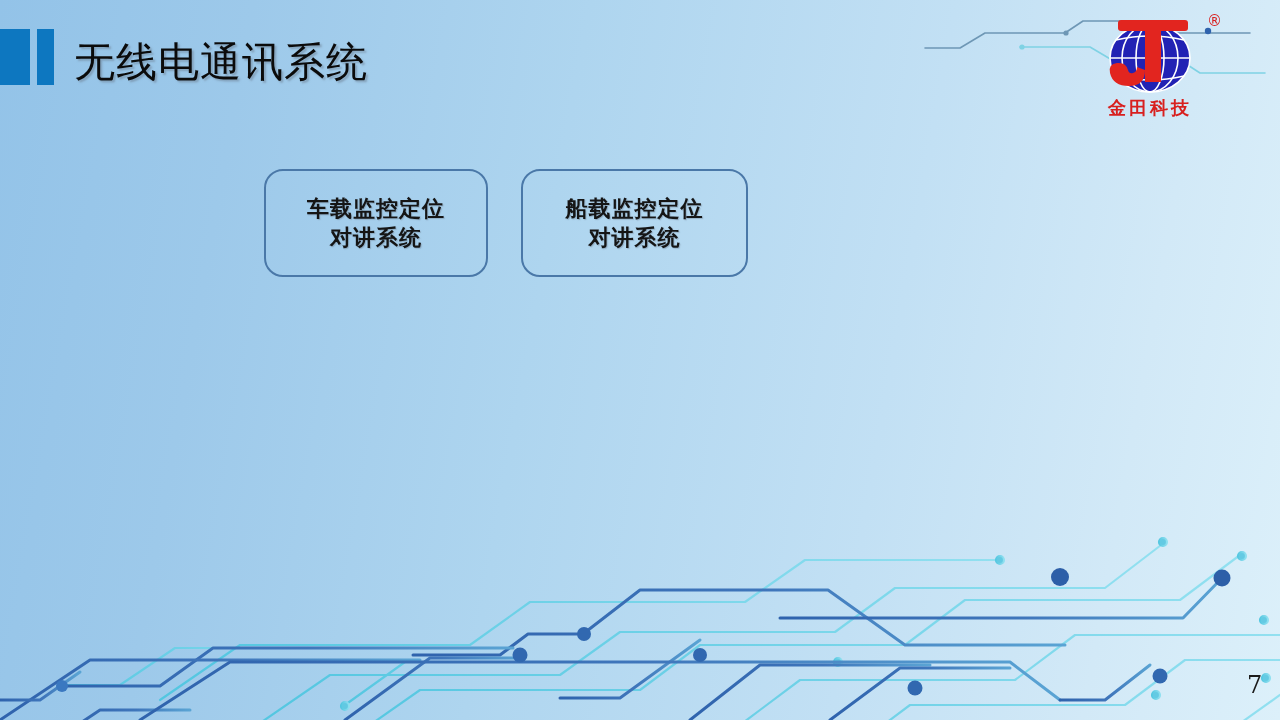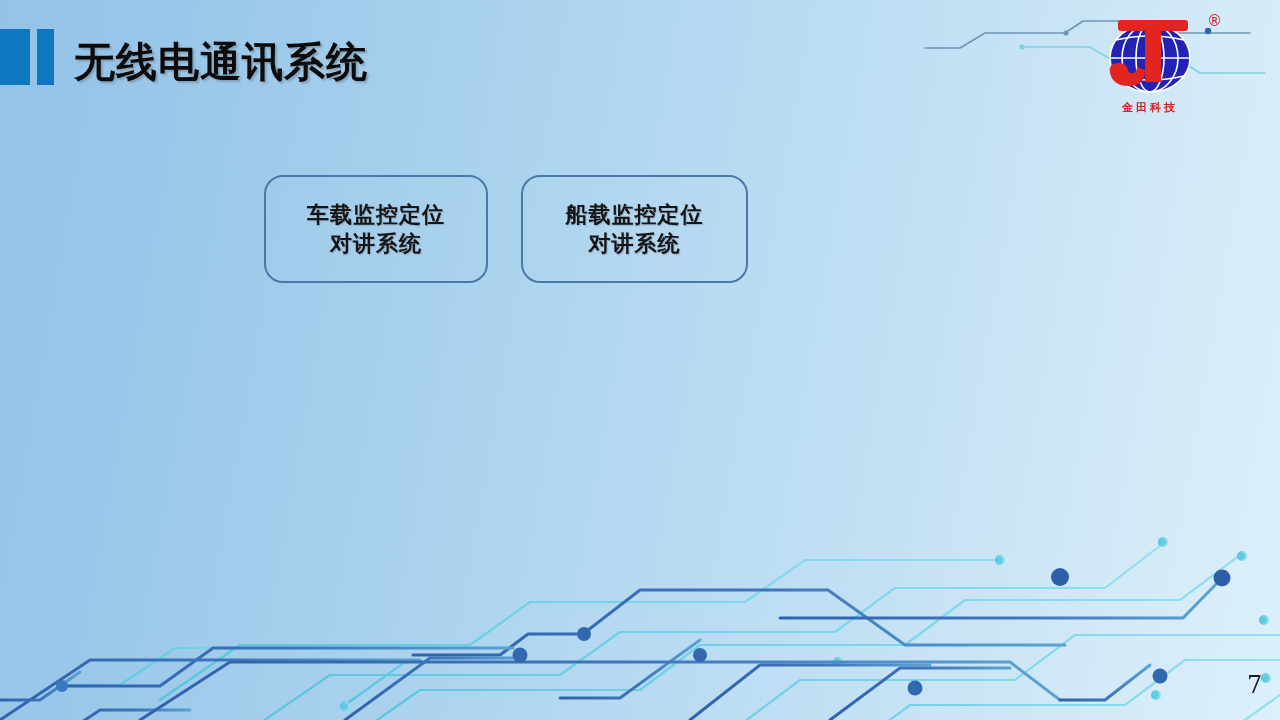--- a/index.html
+++ b/index.html
@@ -57,21 +57,21 @@
   .accent-bar-narrow {
     width: 17px;
     background: #0d77c0;
   }
 
   .slide-title {
     position: absolute;
     left: 74px;
     top: 36px;
     font-size: 41px;
-    font-weight: bold;
+    font-weight: normal;
     color: #0b0b0b;
     letter-spacing: 1px;
     line-height: 52px;
     white-space: nowrap;
     text-shadow: 2px 2px 2px rgba(110,130,150,0.55);
   }
 
   
   .logo {
     position: absolute;
@@ -88,32 +88,32 @@
     font-size: 15px;
     color: #d81f1f;
     line-height: 1;
   }
   .logo-word {
     position: absolute;
     left: 0;
     top: 92px;
     width: 116px;
     text-align: center;
-    font-size: 11px;
+    font-size: 18px;
     font-weight: bold;
     color: #d8201f;
     letter-spacing: 3px;
     line-height: 20px;
   }
 
   
   .box-row {
     position: absolute;
     left: 264px;
-    top: 175px;
+    top: 169px;
     height: 108px;
     display: flex;
     align-items: stretch;
   }
   .concept-box {
     border: 2px solid #4a78a8;
     border-radius: 19px;
     background: transparent;
     display: flex;
     align-items: center;

